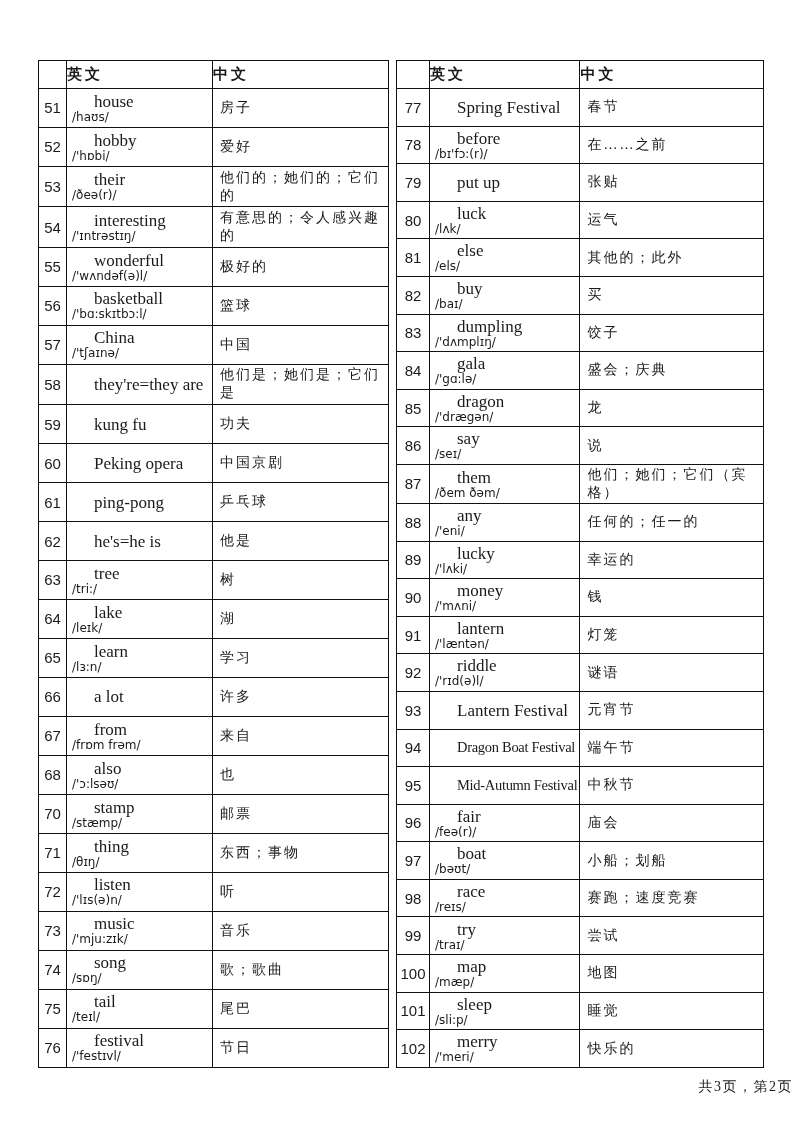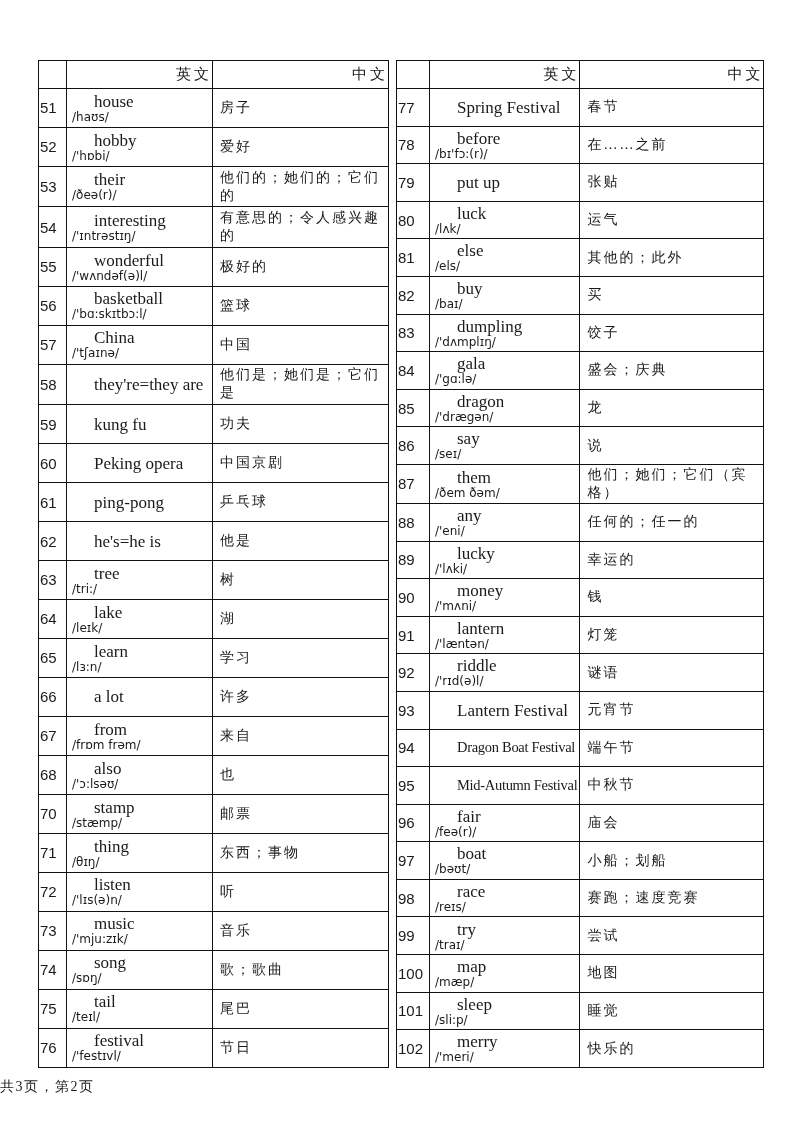--- a/index.html
+++ b/index.html
@@ -24,31 +24,31 @@
     border-collapse: collapse;
     table-layout: fixed;
   }
   table.vocab th, table.vocab td {
     border: 1.5px solid #111111;
     overflow: hidden;
   }
   table.vocab th {
     height: 28px;
     font-family: "Liberation Serif", serif;
-    font-weight: normal;
+    font-weight: bold;
     font-size: 15px;
     letter-spacing: 3px;
-    text-align: right;
+    text-align: left;
     vertical-align: middle;
   }
   table.vocab td { height: 37.6px; vertical-align: middle; }
   td.num {
     font-family: "Liberation Sans", sans-serif;
     font-size: 15px;
-    text-align: left;
+    text-align: center;
     padding: 0 1px;
   }
   td.en { padding: 1px 2px 1px 5px; }
   .word {
     font-family: "Liberation Serif", serif;
     font-size: 17px;
     line-height: 19px;
     white-space: nowrap;
     margin-left: 22px;
   }
@@ -73,21 +73,21 @@
   .left-table  col.c-en  { width: 146px; }
   .left-table  col.c-zh  { width: 176px; }
   .right-table col.c-num { width: 33px; }
   .right-table col.c-en  { width: 143px; }
   .right-table col.c-zh  { width: 184px; }
   .footer {
     position: absolute;
     left: 0;
     top: 1078px;
     width: 100%;
-    text-align: left;
+    text-align: right;
     font-family: "Liberation Serif", serif;
     font-size: 14px;
     letter-spacing: 1.5px;
   }
 </style>
 </head>
 <body>
 
 <div class="page">
   <div class="tables-wrap">

